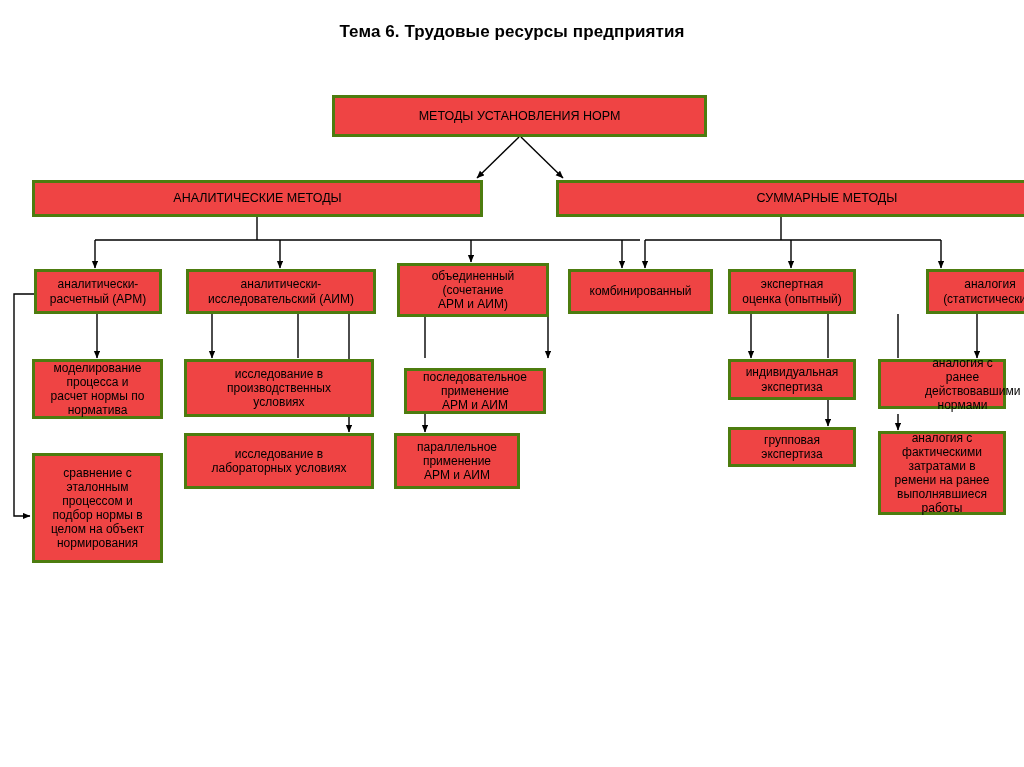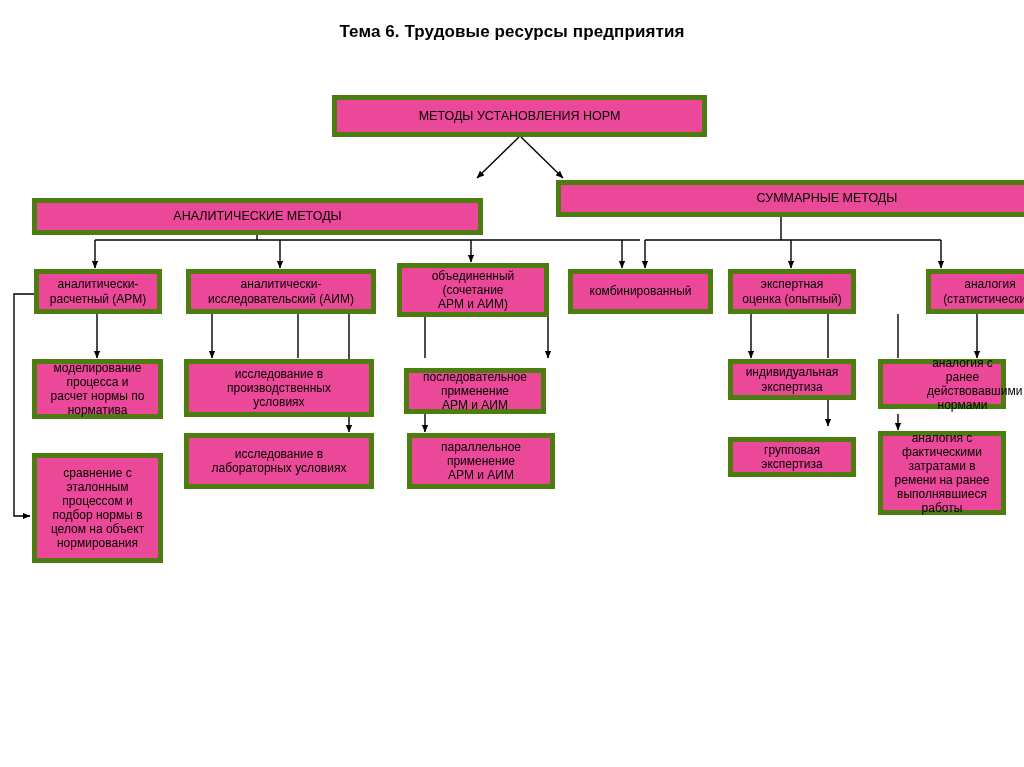--- a/index.html
+++ b/index.html
@@ -36,22 +36,22 @@
     position: absolute;
     left: 0;
     top: 0;
     width: 1024px;
     height: 767px;
     pointer-events: none;
   }
   .node {
     position: absolute;
     box-sizing: border-box;
-    border: 5px solid #4d7c0f;
-    background: #ec4899;
+    border: 3px solid #4d7c0f;
+    background: #ef4444;
     display: flex;
     align-items: center;
     justify-content: center;
     text-align: center;
     line-height: 1.18;
     padding: 2px 3px;
     z-index: 2;
   }
   .node span { display: block; width: 100%; }
   .lvl1 { font-size: 12.5px; }
@@ -111,21 +111,21 @@
       <line x1="898" y1="314" x2="898" y2="358"></line>
       <line x1="977" y1="314" x2="977" y2="358" marker-end="url(#ah)"></line>
       <line x1="898" y1="414" x2="898" y2="430" marker-end="url(#ah)"></line>
     </g>
   </svg>
 
   <div class="node lvl1" style="left:332px; top:95px; width:375px; height:42px;">
     <span>МЕТОДЫ УСТАНОВЛЕНИЯ НОРМ</span>
   </div>
 
-  <div class="node lvl2" style="left:32px; top:180px; width:451px; height:37px;margin-top:18px;">
+  <div class="node lvl2" style="left:32px; top:180px; width:451px; height:37px;">
     <span>АНАЛИТИЧЕСКИЕ МЕТОДЫ</span>
   </div>
   <div class="node lvl2" style="left:556px; top:180px; width:542px; height:37px;">
     <span>СУММАРНЫЕ МЕТОДЫ</span>
   </div>
 
   <div class="node lvl3" style="left:34px; top:269px; width:128px; height:45px;">
     <span>аналитически-<br>расчетный (АРМ)</span>
   </div>
   <div class="node lvl3" style="left:186px; top:269px; width:190px; height:45px;">
@@ -154,28 +154,28 @@
   <div class="node lvl4" style="left:184px; top:359px; width:190px; height:58px;">
     <span>исследование в<br>производственных<br>условиях</span>
   </div>
   <div class="node lvl4" style="left:184px; top:433px; width:190px; height:56px;">
     <span>исследование в<br>лабораторных условиях</span>
   </div>
 
   <div class="node lvl4" style="left:404px; top:368px; width:142px; height:46px;">
     <span>последовательное<br>применение<br>АРМ и АИМ</span>
   </div>
-  <div class="node lvl4" style="left:407px; top:433px; width:148px; height:56px;">
+  <div class="node lvl4" style="left:394px; top:433px; width:126px; height:56px;">
     <span>параллельное<br>применение<br>АРМ и АИМ</span>
   </div>
 
   <div class="node lvl4" style="left:728px; top:359px; width:128px; height:41px;">
     <span>индивидуальная<br>экспертиза</span>
   </div>
-  <div class="node lvl4" style="left:728px; top:427px; width:128px; height:40px;margin-top:10px;">
+  <div class="node lvl4" style="left:728px; top:427px; width:128px; height:40px;">
     <span>групповая<br>экспертиза</span>
   </div>
 
   <div class="node lvl4" style="left:878px; top:359px; width:128px; height:50px;padding-left:44px;">
     <span>аналогия с ранее<br>действовавшими<br>нормами</span>
   </div>
   <div class="node lvl4" style="left:878px; top:431px; width:128px; height:84px;">
     <span>аналогия с<br>фактическими<br>затратами в<br>ремени на ранее<br>выполнявшиеся<br>работы</span>
   </div>
 

